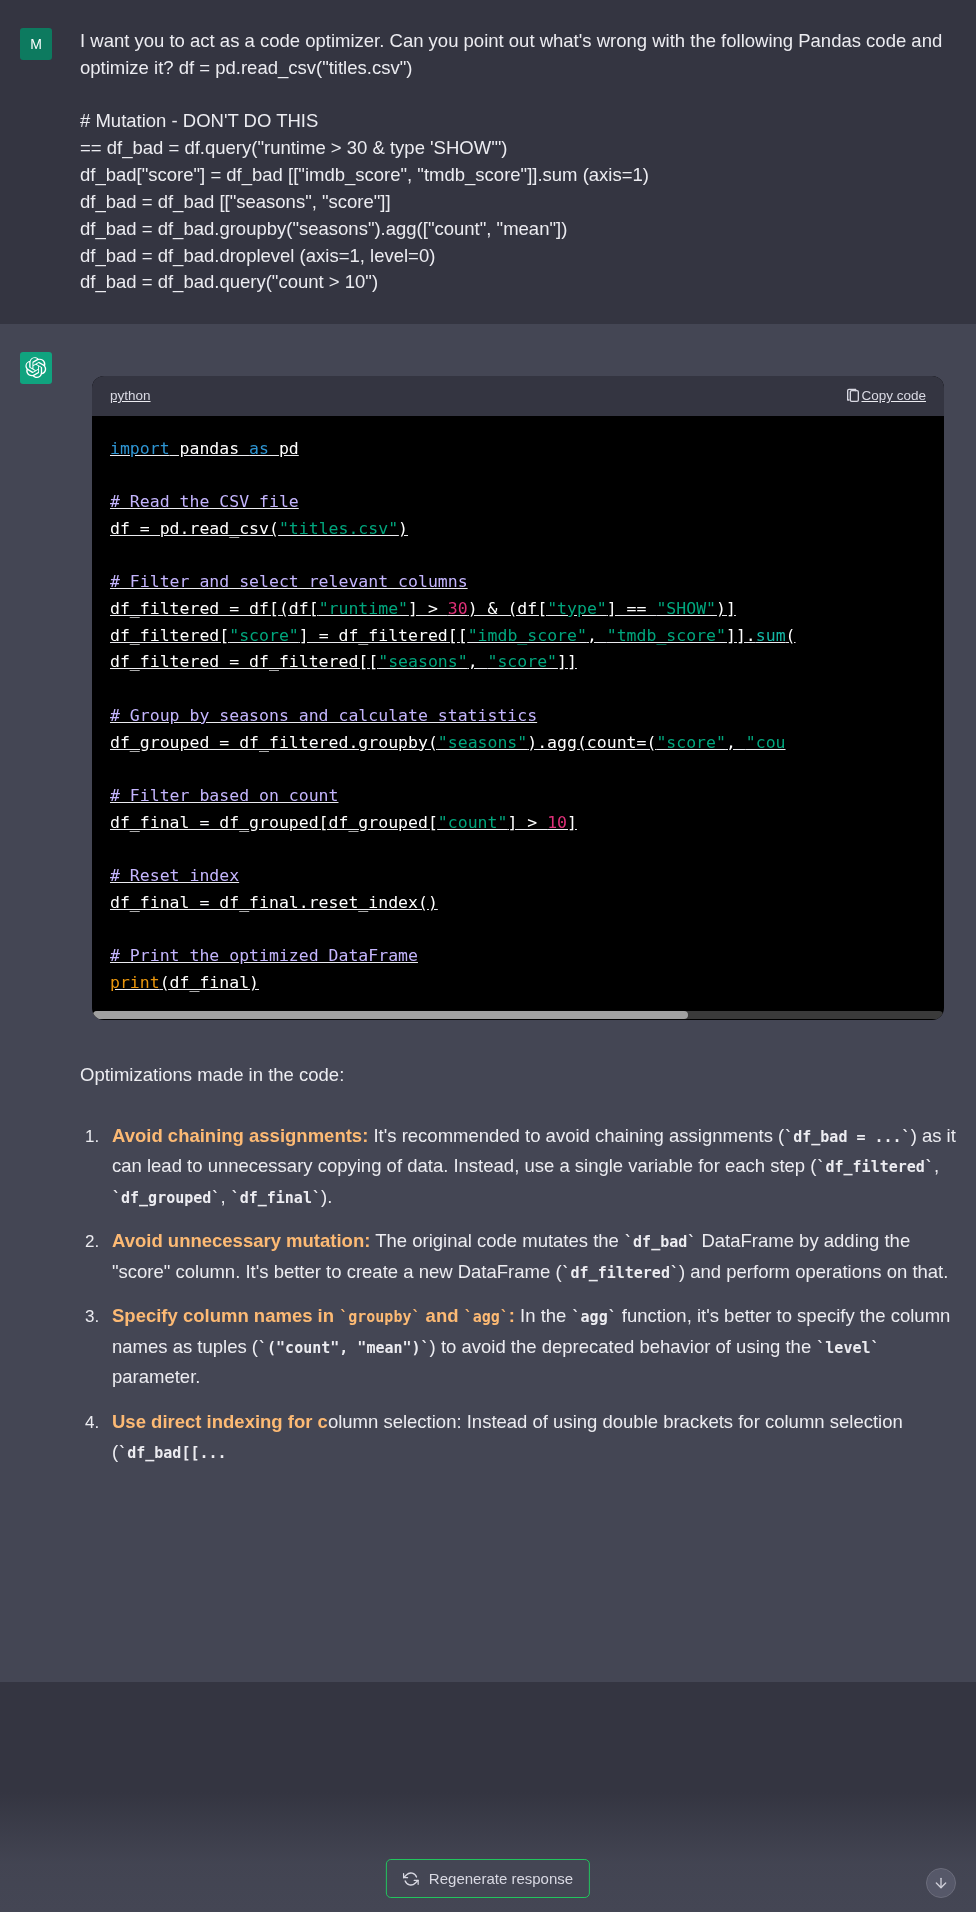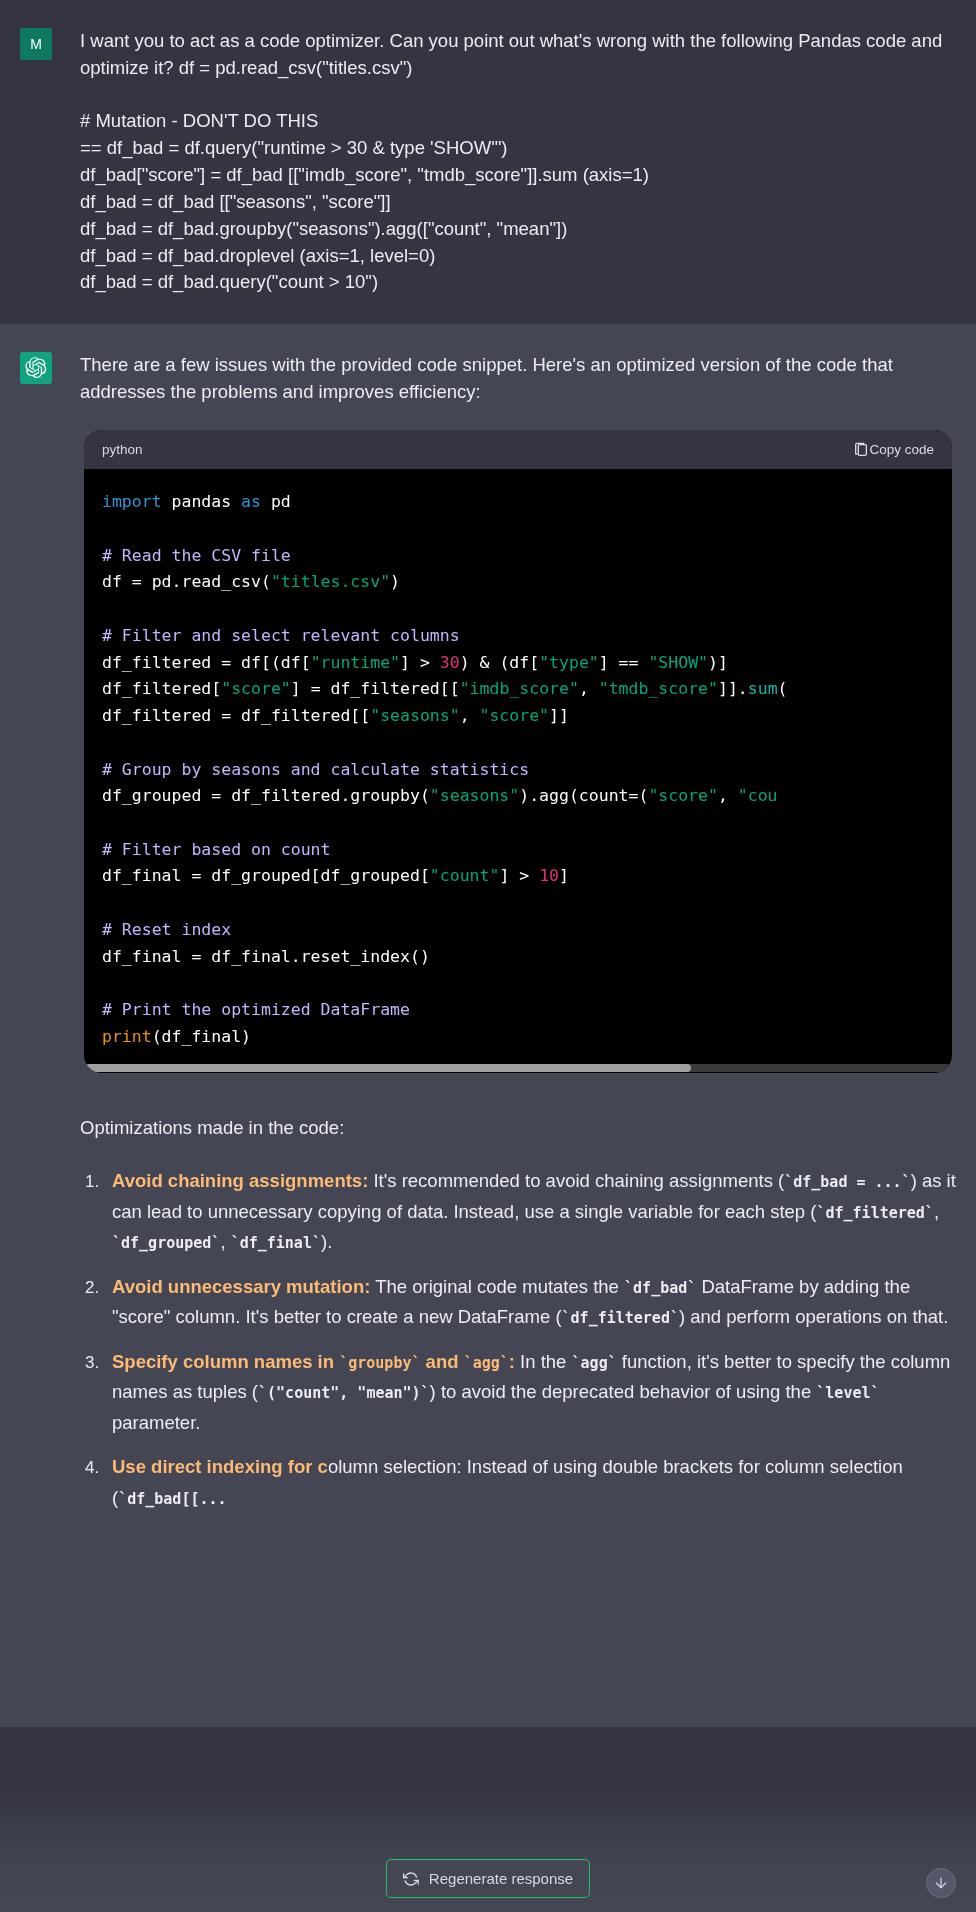--- a/index.html
+++ b/index.html
@@ -38,23 +38,24 @@
     flex: 1;
     font-size: 18.5px;
     line-height: 1.45;
     color: #ececf1;
     min-width: 0;
     position: relative;
   }
   .user-content { white-space: pre-wrap; }
   .codeblock {
     background: #000;
-    border-radius: 18px;
-    margin: 24px 4px;
+    border-radius: 12px;
+    margin: 24px 12px;
     overflow: hidden;
+    text-decoration: underline;
   }
   .code-header {
     background: #343541;
     display: flex;
     justify-content: space-between;
     align-items: center;
     padding: 10px 18px;
     font-size: 13.5px;
     color: #d9d9e3;
   }
@@ -93,21 +94,21 @@
     background: #a0a0a0;
     width: 70%;
   }
   .tok-kw { color: #2e95d3; }
   .tok-str { color: #00a67d; }
   .tok-num { color: #df3079; }
   .tok-com { color: #c4b5fd; }
   .tok-fn { color: #14b8a6; }
   .tok-bi { color: #e9950c; }
   .intro { margin-bottom: 0; }
-  .opt-heading { margin-top: 42px; margin-bottom: 24px; }
+  .opt-heading { margin-top: 42px; margin-bottom: 32px; }
   ol.opts {
     list-style: decimal;
     padding-left: 24px;
   }
   ol.opts li {
     margin-bottom: 14px;
     line-height: 1.65;
     padding-left: 8px;
   }
   ol.opts li::marker { font-size: 17px; }
@@ -177,21 +178,20 @@
 
 </div>
 
 <div class="message ai-message" style="padding-bottom:200px;">
   <div class="avatar ai-avatar">
     <svg viewBox="0 0 41 41" fill="none">
         <path d="M37.5 16.8c.9-2.7.6-5.7-.8-8.2-2.2-3.8-6.6-5.8-10.9-4.9C23.9 1.6 21.2.4 18.3.4c-4.4 0-8.3 2.8-9.7 7C5.8 8 3.4 9.7 2 12.2.1 15.5.4 19.7 2.8 22.7c-.9 2.7-.6 5.7.8 8.2 2.2 3.8 6.6 5.8 10.9 4.9 1.9 2.1 4.6 3.3 7.5 3.3 4.4 0 8.3-2.8 9.7-7 2.8-.6 5.2-2.3 6.6-4.8 1.9-3.3 1.6-7.5-.8-10.5zm-15.5 20c-1.8 0-3.5-.6-4.9-1.7l.2-.1 8.1-4.7c.4-.2.7-.7.7-1.1v-11.4l3.4 2v9.4c0 4.2-3.4 7.6-7.5 7.6zm-16.1-6.9c-.9-1.5-1.2-3.3-.9-5.1l.2.1 8.1 4.7c.4.2.9.2 1.3 0l9.9-5.7v4l-8.2 4.7c-3.6 2.1-8.2.8-10.3-2.7zm-2.1-17.4c.9-1.5 2.3-2.7 4-3.3v9.6c0 .5.3.9.7 1.1l9.9 5.7-3.4 2-8.1-4.7c-3.6-2.1-4.8-6.7-3.1-10.4zm27.9 6.5-9.9-5.7 3.4-2 8.1 4.7c3.6 2.1 4.8 6.7 2.7 10.3-.9 1.5-2.3 2.7-4 3.3v-9.6c0-.4-.1-.8-.3-1zm3.4-5.1-.2-.1-8.1-4.7c-.4-.2-.9-.2-1.3 0l-9.9 5.7v-4l8.2-4.7c3.6-2.1 8.2-.8 10.3 2.7.9 1.5 1.2 3.3 1 5.1zm-21.3 7-3.4-2v-9.4c0-4.2 3.4-7.6 7.6-7.6 1.8 0 3.5.6 4.9 1.7l-.2.1-8.1 4.7c-.4.2-.7.7-.7 1.1l-.1 11.4zm1.9-4 4.4-2.5 4.4 2.5v5.1l-4.4 2.5-4.4-2.5v-5.1z" fill="#fff"></path>
       </svg>
   </div>
   <div class="content">
-    <p class="intro">There are a few issues with the provided code snippet. Here's an optimized version of the code that addresses the problems and improves efficiency:</p>
 
     <div class="codeblock">
       <div class="code-header">
         <span>python</span>
         <div class="copy-btn">
           <svg viewBox="0 0 24 24" fill="none" stroke="currentColor" stroke-width="2" stroke-linecap="round" stroke-linejoin="round">
               <rect x="8" y="4" width="12" height="16" rx="2"></rect>
               <path d="M16 4V2H6a2 2 0 0 0-2 2v14h2"></path>
             </svg>
           <span>Copy code</span>

